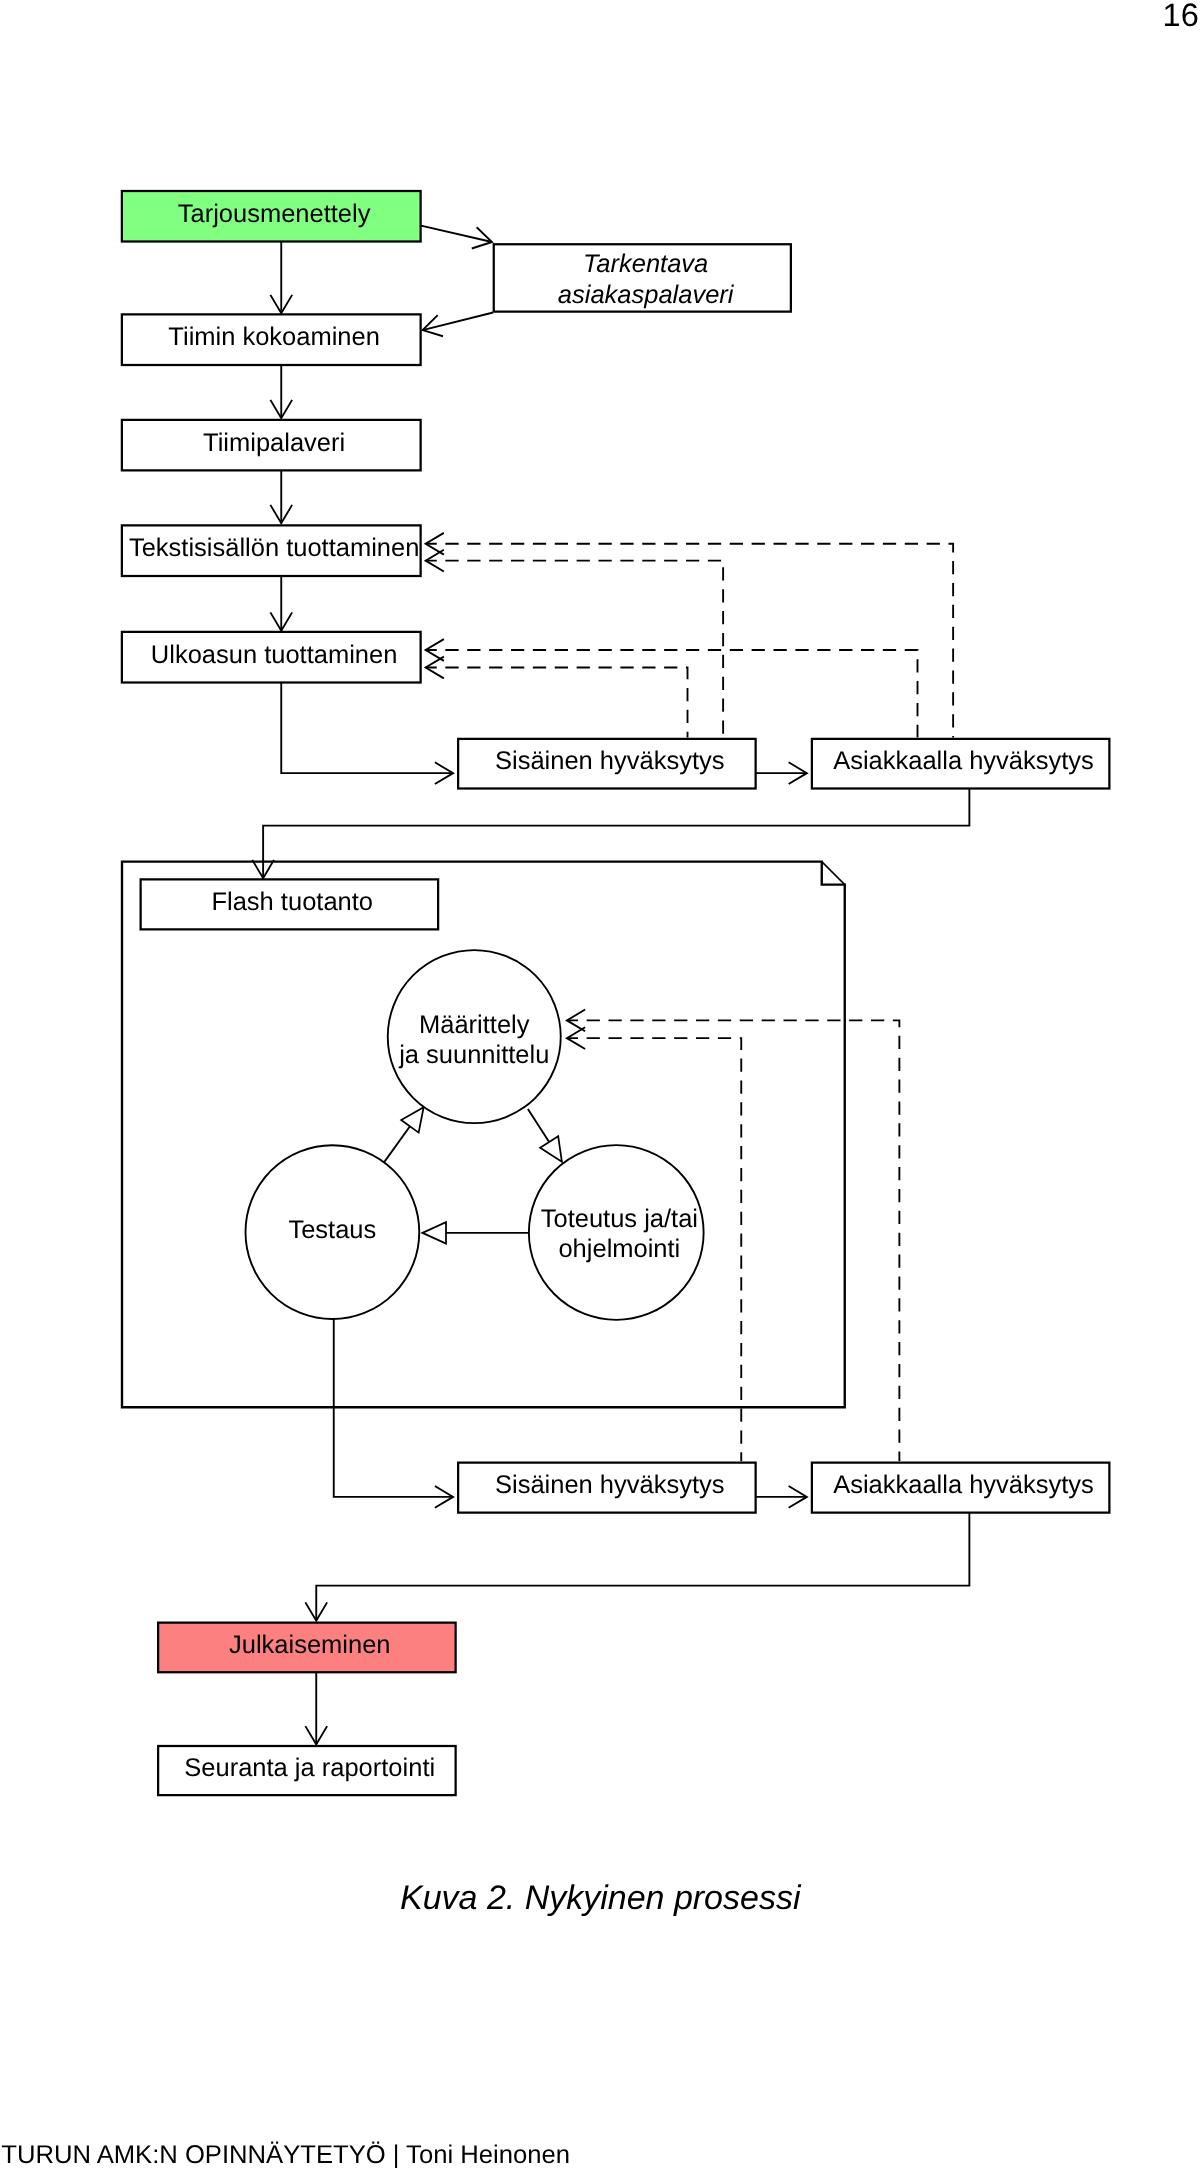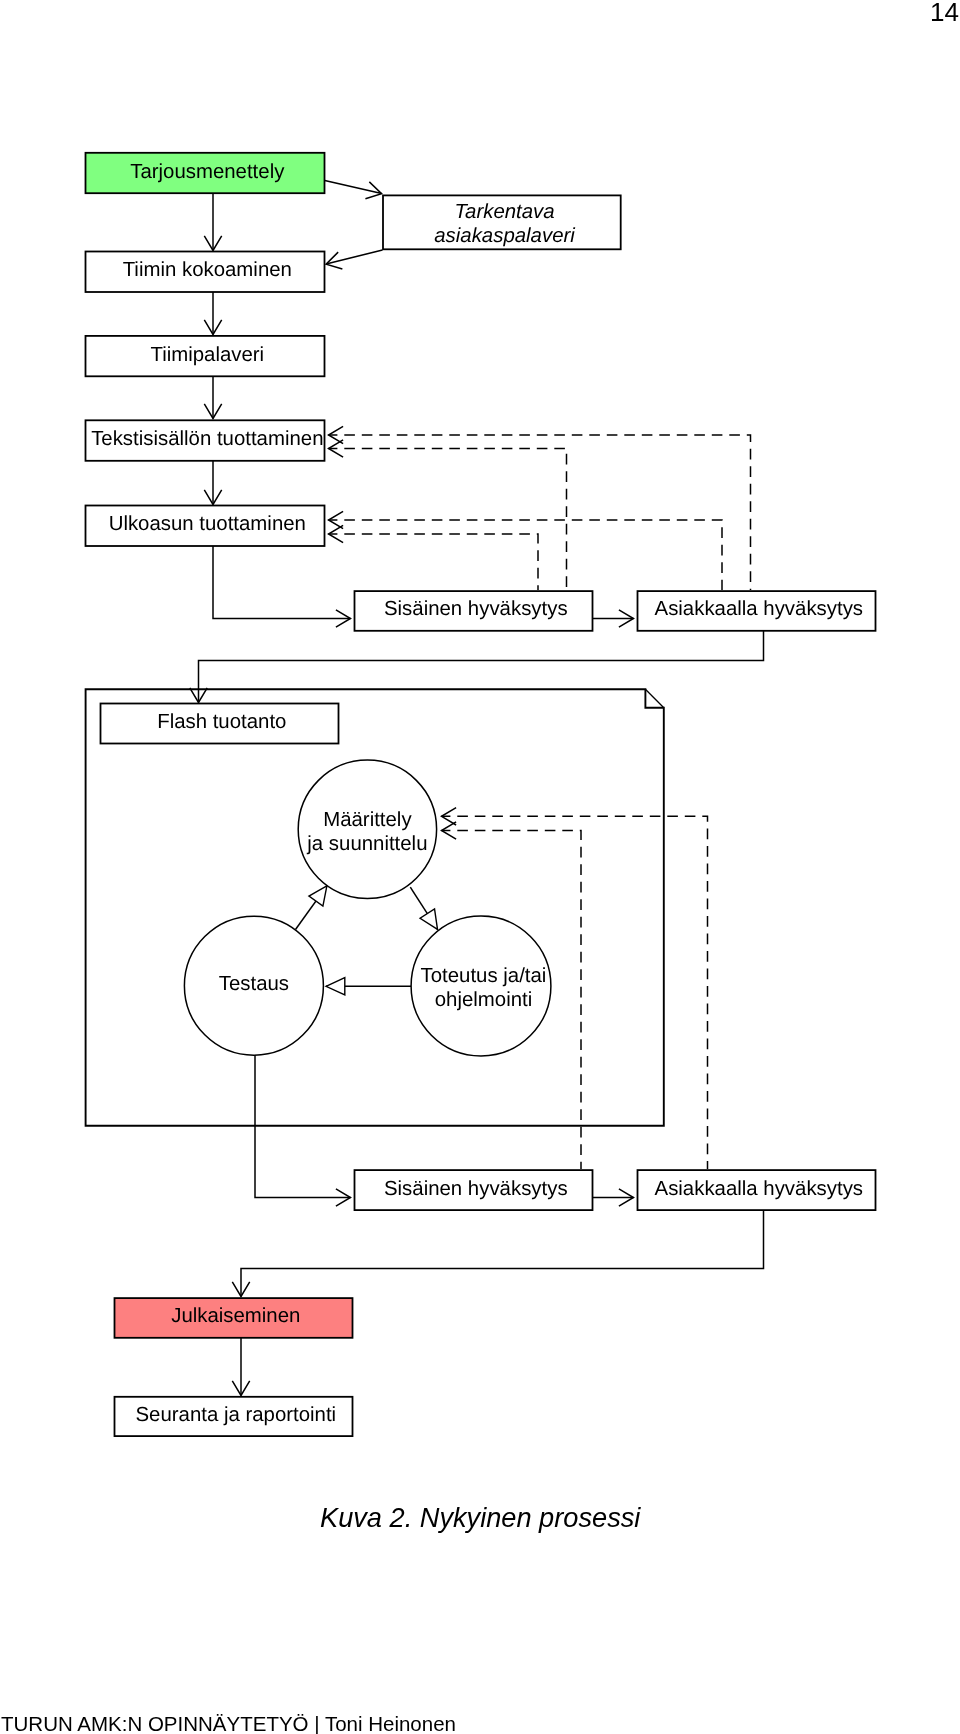--- a/index.html
+++ b/index.html
@@ -1,34 +1,34 @@
 <!DOCTYPE html>
 <html><head>
 <meta charset="utf-8">
 <title>Kuva 2. Nykyinen prosessi</title>
 <style>
   html,body{margin:0;padding:0;background:#fff;}
   body{width:960px;height:1734px;position:relative;overflow:hidden;
        font-family:"Liberation Sans", sans-serif; color:#000;
        -webkit-font-smoothing:antialiased;}
   .page-number{position:absolute; top:-1.5px; right:1px; font-size:26px; line-height:26px; letter-spacing:0px;}
-  .figure{position:absolute; left:0; top:0; width:864px; height:1500px;}
+  .figure{position:absolute; left:12px; top:0; width:864px; height:1500px;}
   .caption{position:absolute; left:320px; top:1501px; font-size:27.2px; line-height:34px; white-space:nowrap;font-style:italic;}
   .footer{position:absolute; left:1px; top:1711px; font-size:20.5px; line-height:26px; white-space:nowrap;}
   svg{display:block;}
   text{font-family:"Liberation Sans", sans-serif; fill:#000;
        text-rendering:geometricPrecision;}
   .page-number,.caption,.footer{transform:translateZ(0);}
   #diagram{transform:translateZ(0);}
 </style>
 </head>
 <body>
 
 <div>
-  <div class="page-number">14</div>
+  <div class="page-number">16</div>
   <div class="figure">
     <svg id="diagram" width="960" height="1500" viewBox="0 0 960 1500" xmlns="http://www.w3.org/2000/svg">
       <g id="edges-layer">
           <g>
             <path d="M324.8 180.5 L381.6 193.6" fill="none" stroke="#000" stroke-width="1.5"></path>
             <path d="M365.41827886787786 198.79633536275622 L381.6 193.6 L369.32865418179875 181.84142560468678" fill="none" stroke="#000" stroke-width="1.5" stroke-linecap="butt"></path>
           </g>
           <g>
             <path d="M382.5 250 L326.1 264.1" fill="none" stroke="#000" stroke-width="1.5"></path>
             <path d="M338.15402056430577 252.11874012320519 L326.1 264.1 L342.374140439938 268.999219625734" fill="none" stroke="#000" stroke-width="1.5" stroke-linecap="butt"></path>

